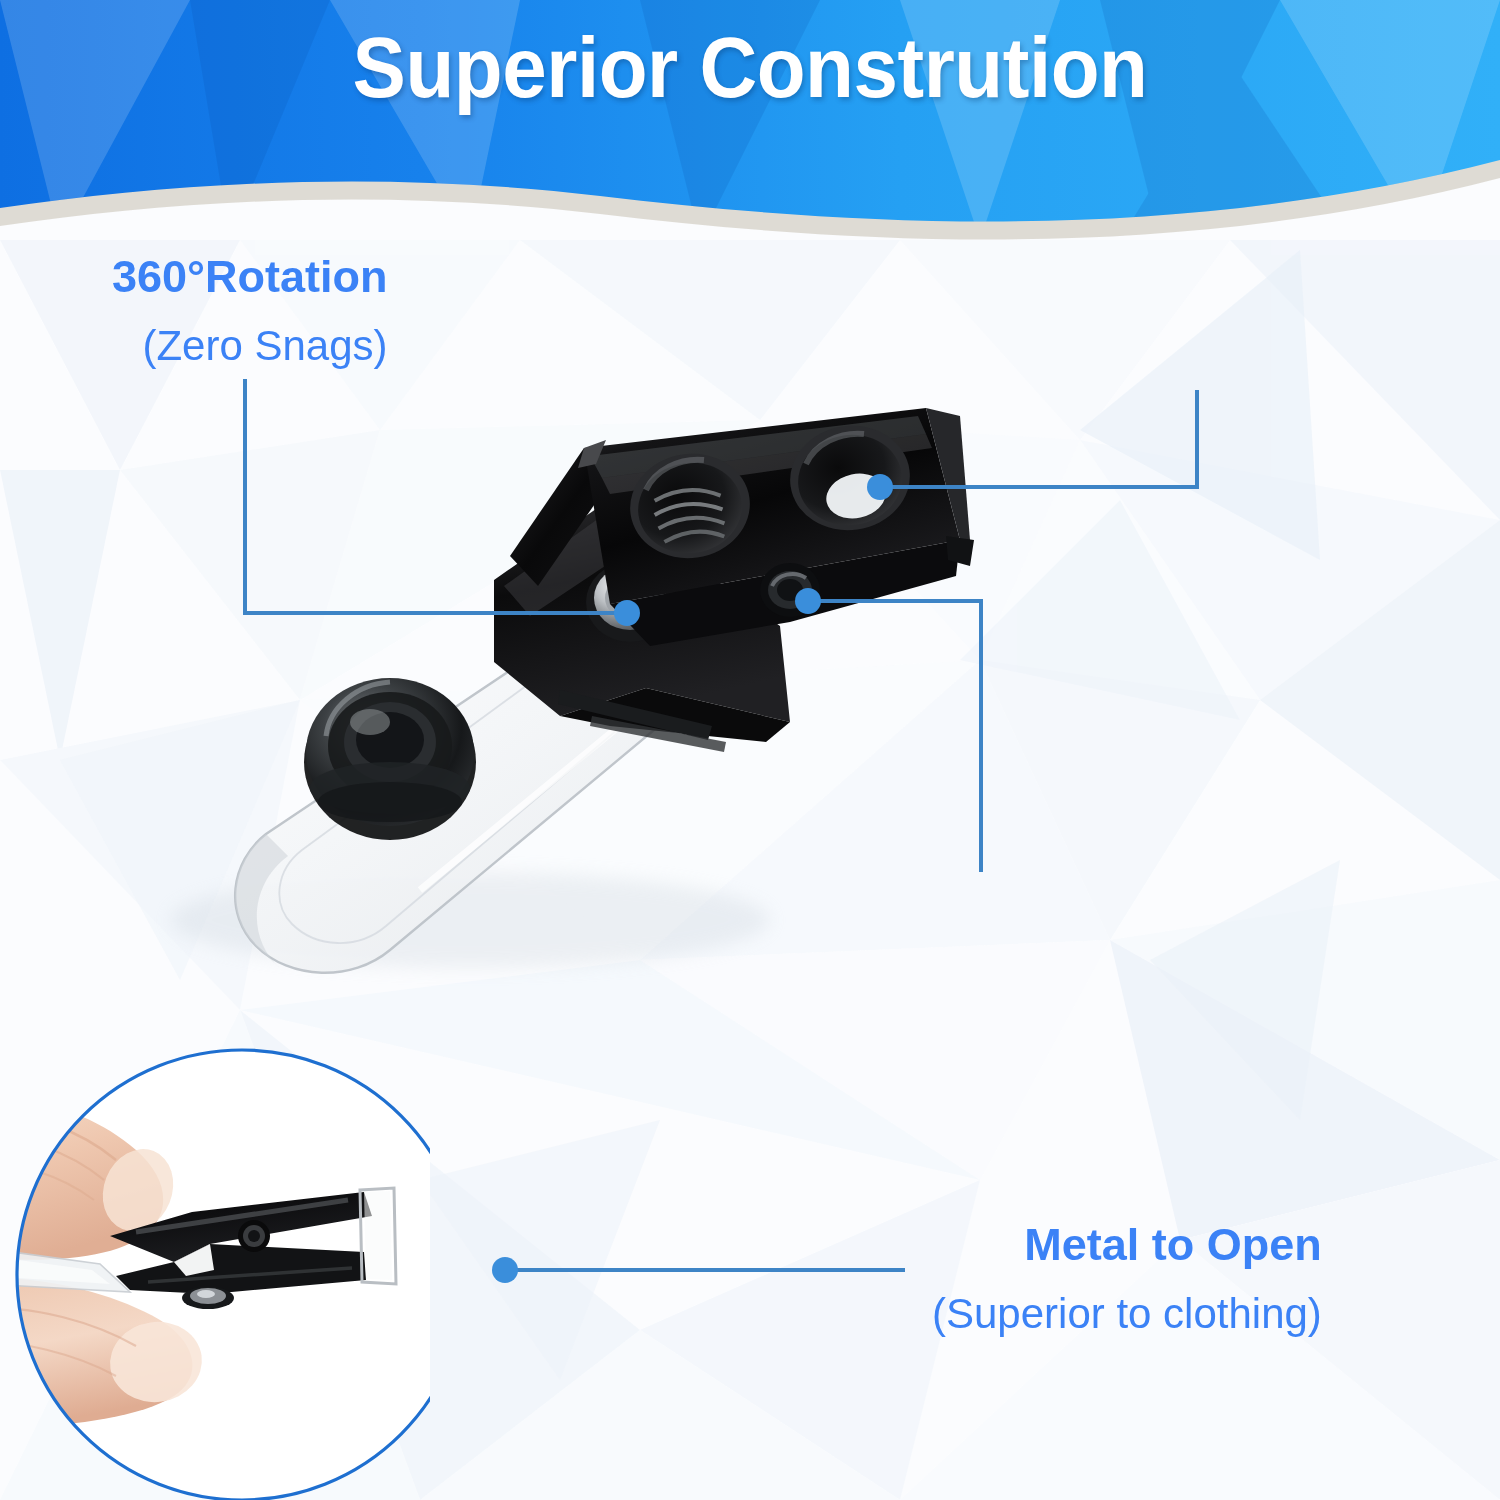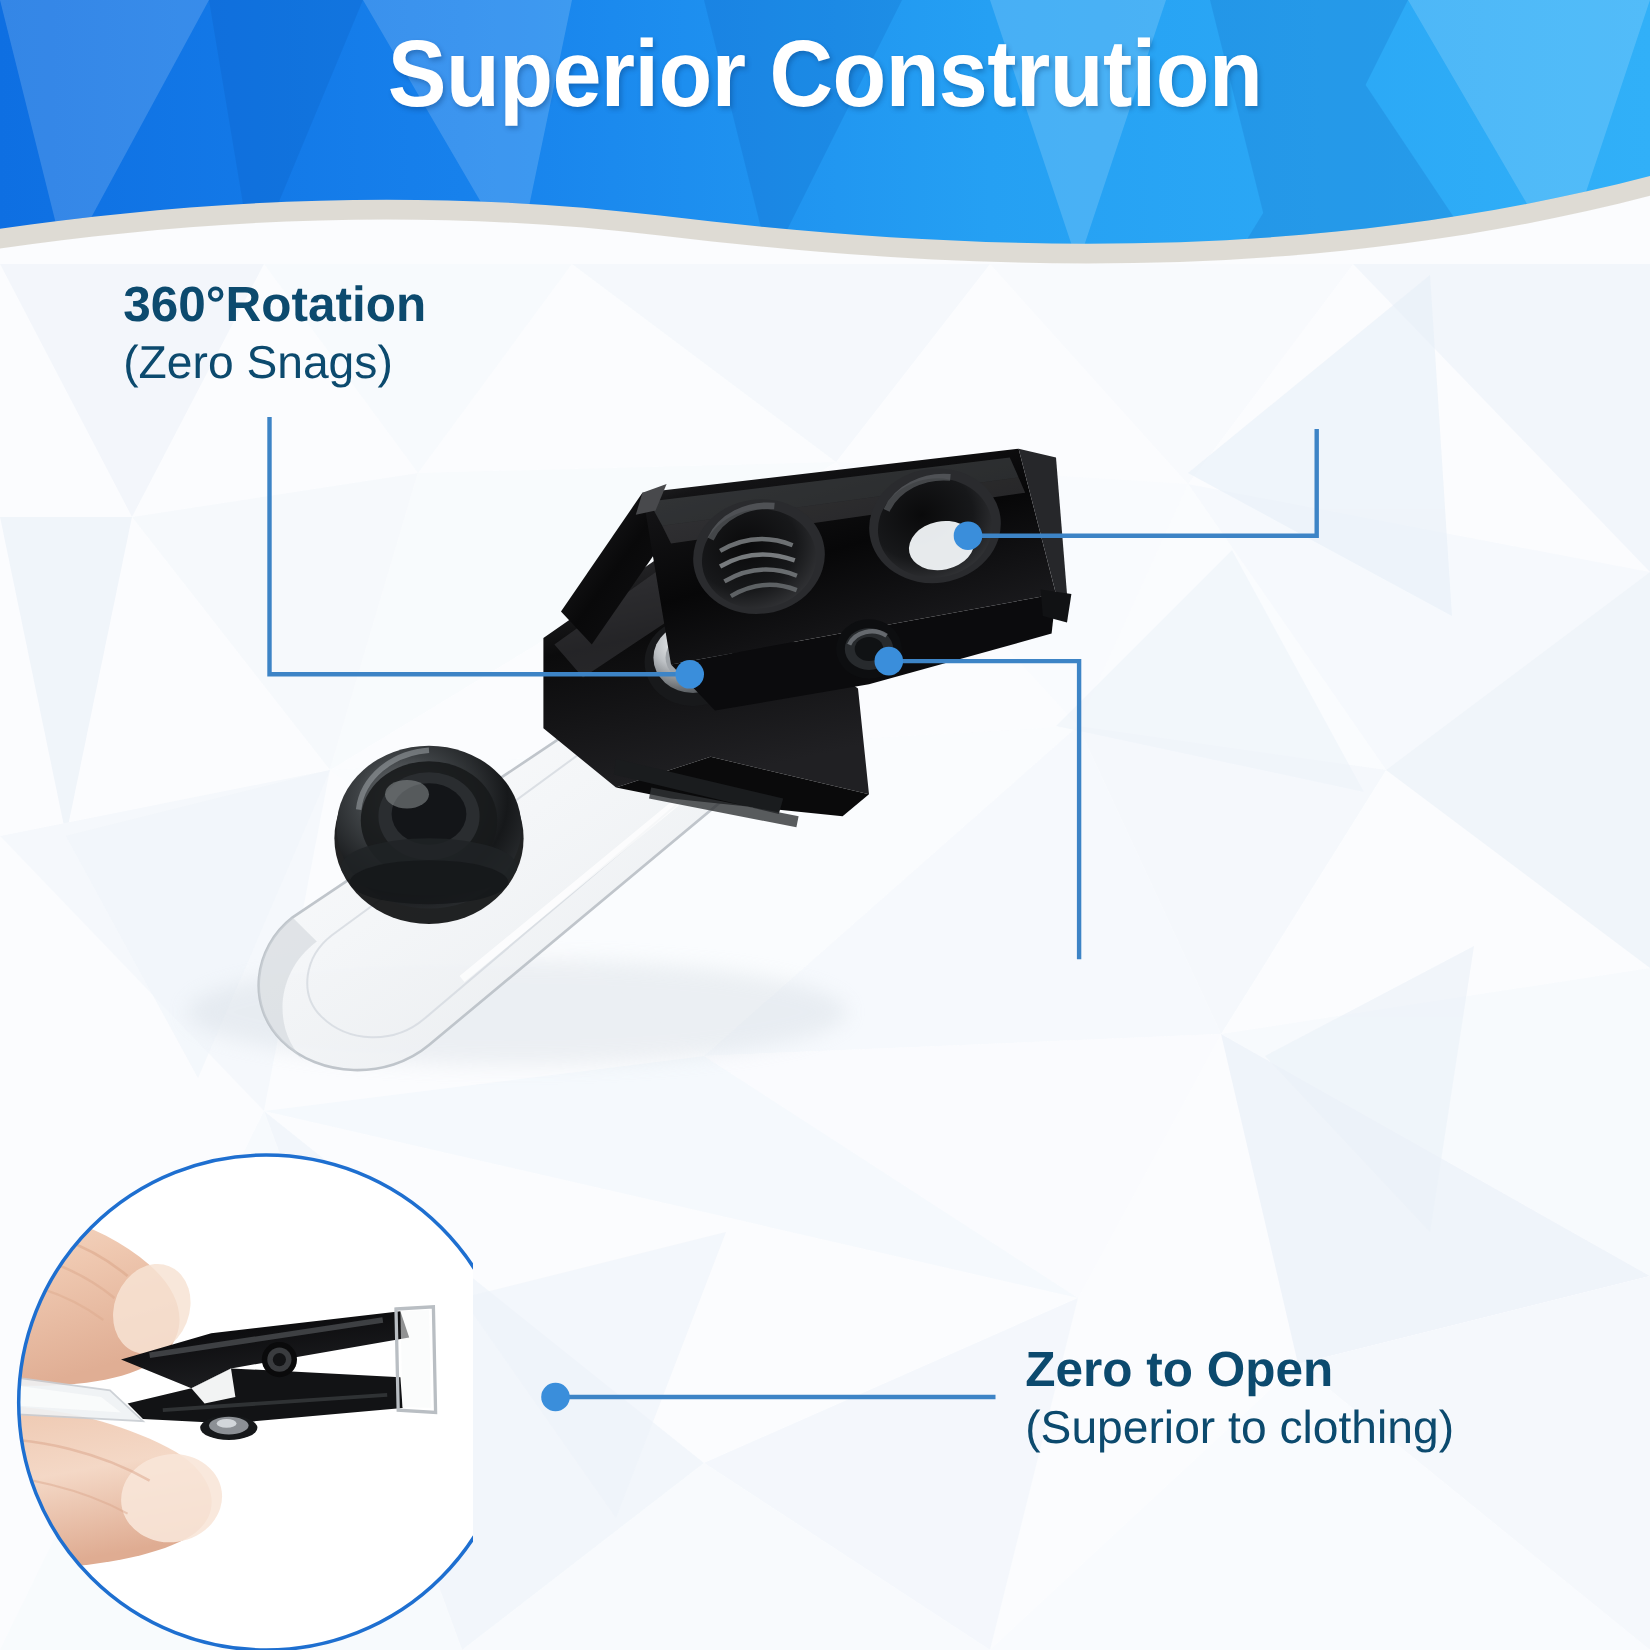--- a/index.html
+++ b/index.html
@@ -47,35 +47,35 @@
     letter-spacing: -0.5px;
     line-height: 1.05;
     transform: scaleX(0.93);
     transform-origin: center top;
     text-shadow: 2px 3px 5px rgba(0,40,90,0.30);
     white-space: nowrap;
     pointer-events: none;
   }
 
   
-  .callout { position: absolute; color: #0c4a6e; }
+  .callout { position: absolute; color: #3b82f6; text-align: right; }
   .callout .c-title {
     font-family: "Liberation Sans", sans-serif;
     font-weight: bold;
     font-size: 45px;
     line-height: 1.08;
     white-space: nowrap;
   }
   .callout .c-sub {
     font-family: "Liberation Sans", sans-serif;
     font-weight: normal;
     font-size: 42px;
     line-height: 1.12;
     white-space: nowrap;
-    margin-top: 4px;
+    margin-top: 20px;
   }
 
   #callout-rotation { left: 112px; top: 253px; }
   #callout-metal    { left: 1043px; top: 272px; }
   #callout-ironcore { left: 862px; top: 884px; }
   #callout-easyopen { left: 932px; top: 1221px; }
 
   
   .connectors {
     position: absolute;
@@ -410,17 +410,17 @@
   <div class="callout" id="callout-rotation">
     <div class="c-title">360°Rotation</div>
     <div class="c-sub">(Zero Snags)</div>
   </div>
 
   <div class="callout" id="callout-metal">
   </div>
 
 
   <div class="callout" id="callout-easyopen">
-    <div class="c-title">Zero to Open</div>
+    <div class="c-title">Metal to Open</div>
     <div class="c-sub">(Superior to clothing)</div>
   </div>
 
 </div>
 
 </body></html>

